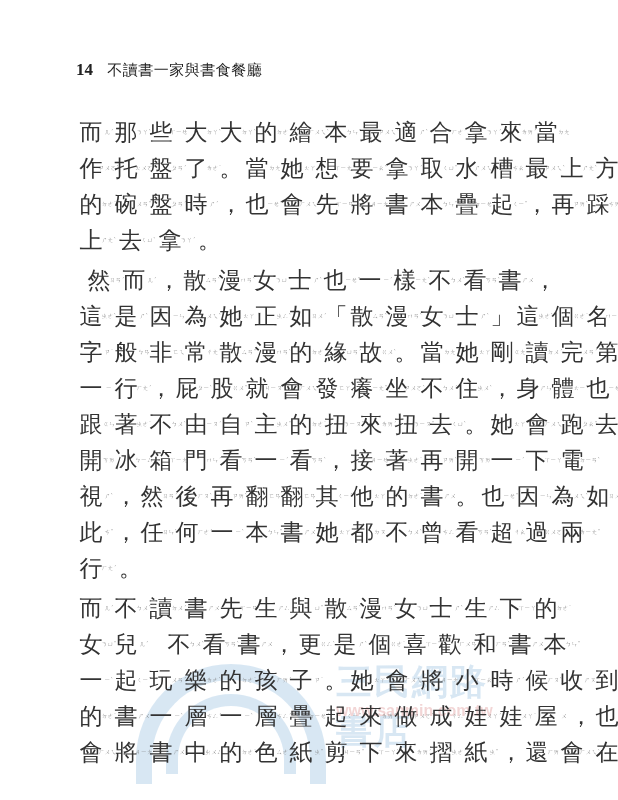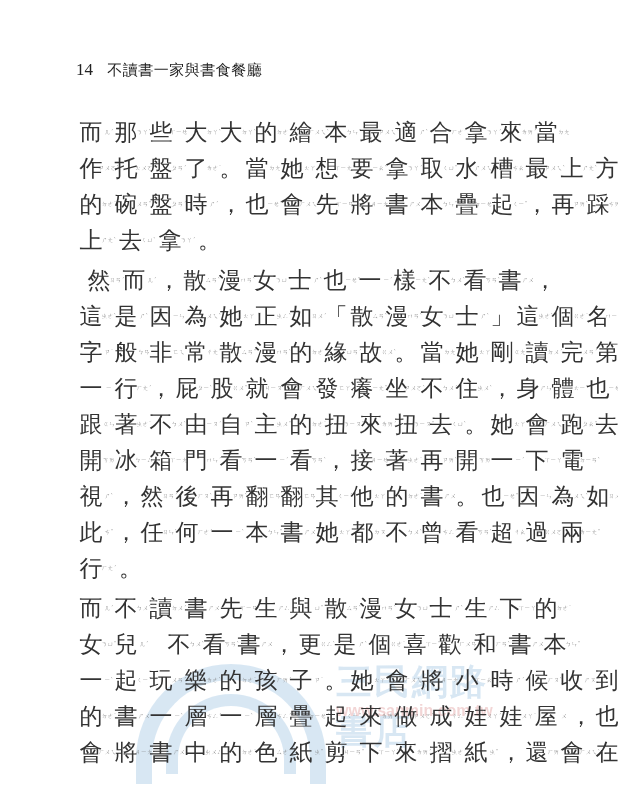--- a/index.html
+++ b/index.html
@@ -1,19 +1,19 @@
 <!DOCTYPE html>
 <html><head>
 <meta charset="utf-8">
 <style>
   html, body { margin: 0; padding: 0; background: #ffffff; }
   body { width: 618px; height: 800px; position: relative; overflow: hidden;
          font-family: "DejaVu Sans", sans-serif; color: #2a2a2a; }
   .header { position: absolute; left: 76px; top: 60px; font-size: 13px; color: #222; }
-  .header .pnum { font-family: "Liberation Serif", serif; font-size: 17px; font-weight: normal; margin-right: 10px; }
+  .header .pnum { font-family: "Liberation Serif", serif; font-size: 17px; font-weight: bold; margin-right: 10px; }
   .header .title { font-size: 15px; letter-spacing: 0.5px; }
   .text { position: absolute; left: 78px; top: 114px; width: 480px; }
   .line { height: 36px; display: flex; align-items: center; white-space: nowrap; }
   .line.gap { margin-top: 4px; }
   .cell { display: inline-flex; align-items: center; width: 39.5px; height: 32px; position: relative; }
   .ch { font-size: 23px; line-height: 26px; color: #333; width: 26px; text-align: center; }
   .zy { font-size: 6px; line-height: 6px; color: #777; width: 8px; display: inline-flex; flex-direction: column; align-items: center; margin-left: 1px; }
   .indent { display: inline-block; width: 79px; }
   .dash { display: inline-block; width: 40px; border-top: 1.5px solid #333; margin: 0 10px 0 8px; }
   .watermark { position: absolute; left: 136px; top: 625px; width: 360px; height: 70px; opacity: 0.18; pointer-events: none; margin-top: 33px; }

